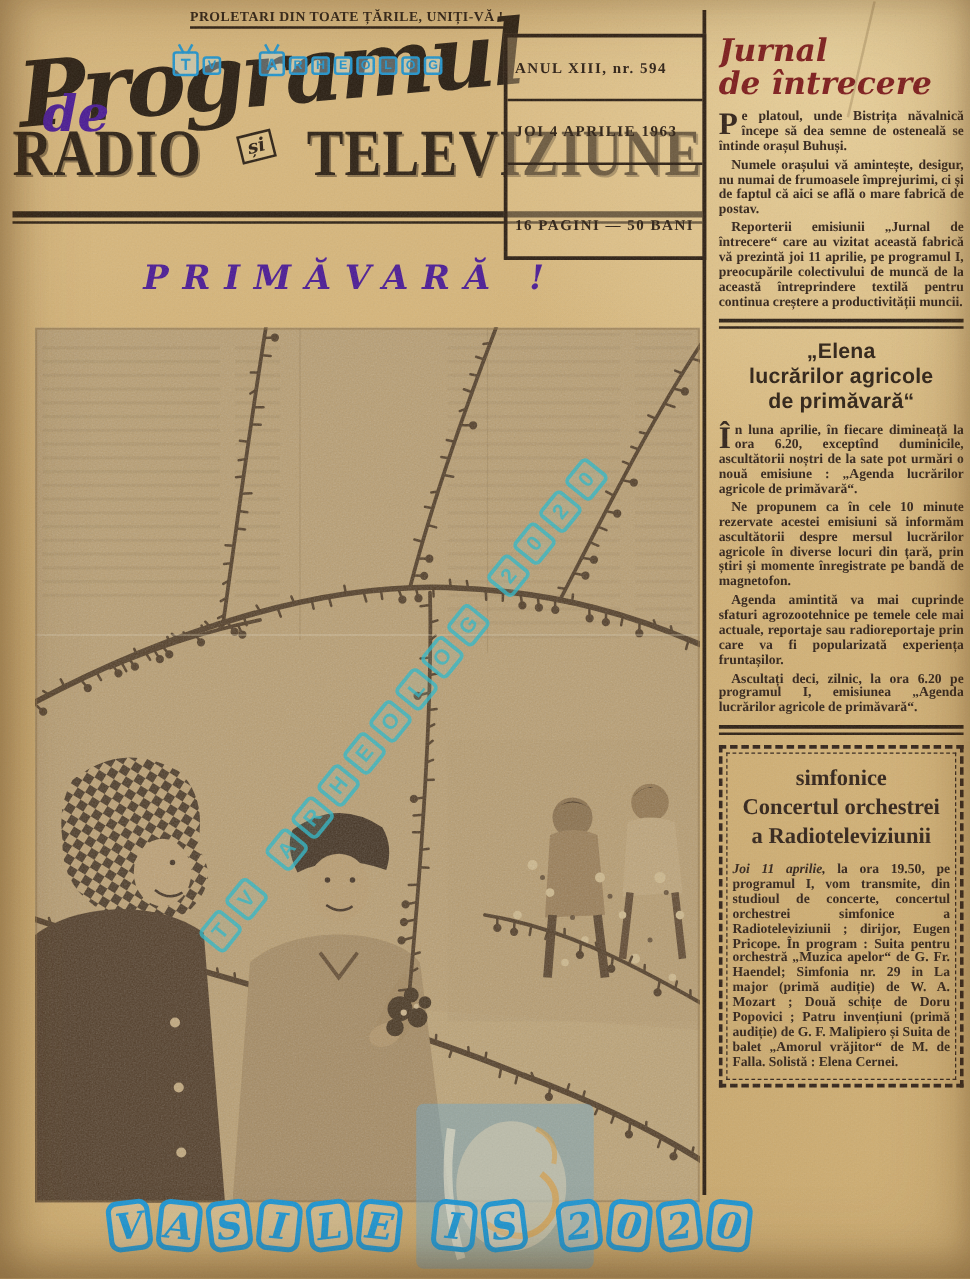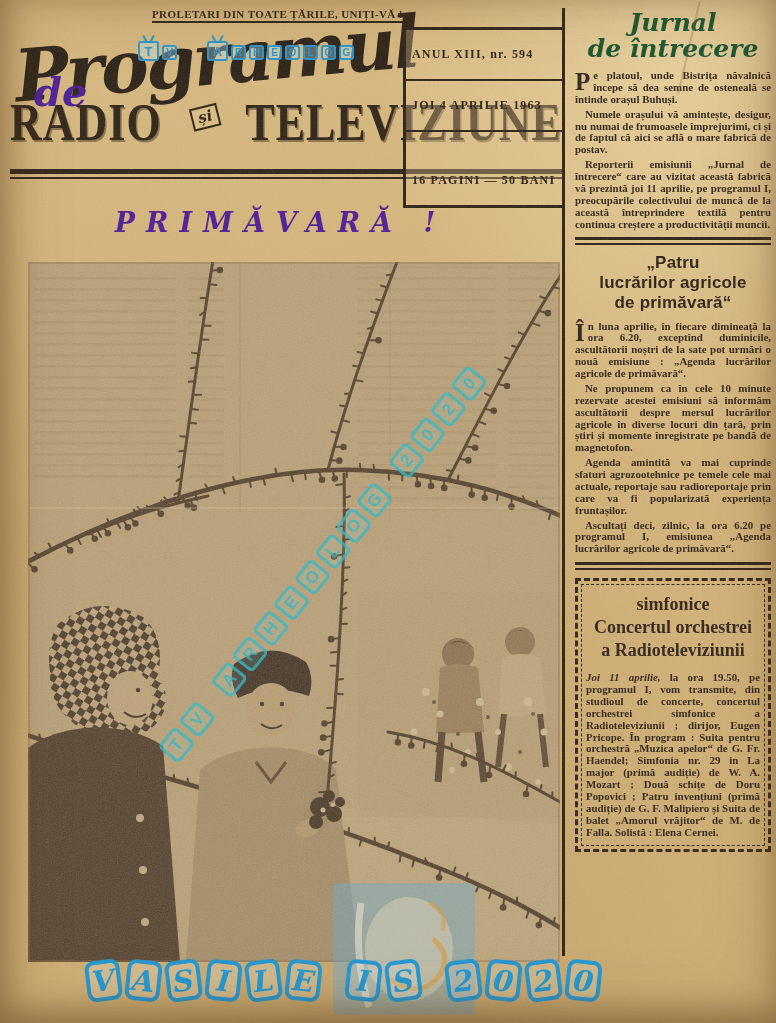--- a/index.html
+++ b/index.html
@@ -77,21 +77,21 @@
   .stamp svg{display:block;}
 
   
   .right-rule{position:absolute;left:562px;top:8px;width:3px;height:948px;background:#2e2115;}
   .right-col{position:absolute;left:575px;top:10px;width:196px;height:953px;overflow:hidden;
     font-family:"Liberation Serif",serif;font-weight:700;font-size:10.9px;line-height:1.09;
     text-align:justify;color:#33241a;}
   .right-col p{margin:0 0 3px;text-indent:10px;}
   .right-col p.lead{text-indent:0;}
   .dropcap{float:left;font:700 25px/20px "Liberation Serif",serif;margin:2px 3px 0 0;}
-  .jurnal-title{text-align:center;font:italic 700 25px/1.04 "DejaVu Serif",serif;margin:0 0 8px;color:#14532d;}
+  .jurnal-title{font:italic 700 25px/1.04 "DejaVu Serif",serif;margin:18px 0 8px;color:#7f1d1d;}
   .divider{border-top:3px solid #2e2115;border-bottom:2px solid #2e2115;height:3px;margin:7px 0 8px;}
   .agenda-title{text-align:center;font:700 17px/1.18 "Liberation Sans",sans-serif;margin:1px 0 7px;
     letter-spacing:.2px;color:#2e2115;}
   .concert-box{border:3px dashed #33241a;outline:1.5px dashed #33241a;outline-offset:-7px;
     margin-top:4px;padding:10px 8px 8px;}
   .concert-title{text-align:center;font:700 18px/1.28 "Liberation Serif",serif;margin:2px 0 10px;}
   .it{font-style:italic;}
   .crease{position:absolute;left:688px;top:0;width:2px;height:95px;background:rgba(125,98,60,.30);
     transform:rotate(13deg);z-index:2;}
 </style>
@@ -530,21 +530,21 @@
     <div>Jurnal</div>
     <div>de întrecere</div>
   </div>
   <p class="lead"><span class="dropcap">P</span><span>e platoul, unde Bistrița năvalnică începe să dea semne de osteneală se întinde orașul Buhuși.</span></p>
   <p>Numele orașului vă amintește, desigur, nu numai de frumoasele împrejurimi, ci și de faptul că aici se află o mare fabrică de postav.</p>
   <p>Reporterii emisiunii „Jurnal de întrecere“ care au vizitat această fabrică vă prezintă joi 11 aprilie, pe programul I, preocupările colectivului de muncă de la această întreprindere textilă pentru continua creștere a productivității muncii.</p>
 
   <div class="divider"></div>
 
   <div class="agenda-title">
-    <div>„Patru</div>
+    <div>„Elena</div>
     <div>lucrărilor agricole</div>
     <div>de primăvară“</div>
   </div>
   <p class="lead"><span class="dropcap">Î</span><span>n luna aprilie, în fiecare dimineață la ora 6.20, exceptînd duminicile, ascultătorii noștri de la sate pot urmări o nouă emisiune : „Agenda lucrărilor agricole de primăvară“.</span></p>
   <p>Ne propunem ca în cele 10 minute rezervate acestei emisiuni să informăm ascultătorii despre mersul lucrărilor agricole în diverse locuri din țară, prin știri și momente înregistrate pe bandă de magnetofon.</p>
   <p>Agenda amintită va mai cuprinde sfaturi agrozootehnice pe temele cele mai actuale, reportaje sau radioreportaje prin care va fi popularizată experiența fruntașilor.</p>
   <p>Ascultați deci, zilnic, la ora 6.20 pe programul I, emisiunea „Agenda lucrărilor agricole de primăvară“.</p>
 
   <div class="divider"></div>
 

